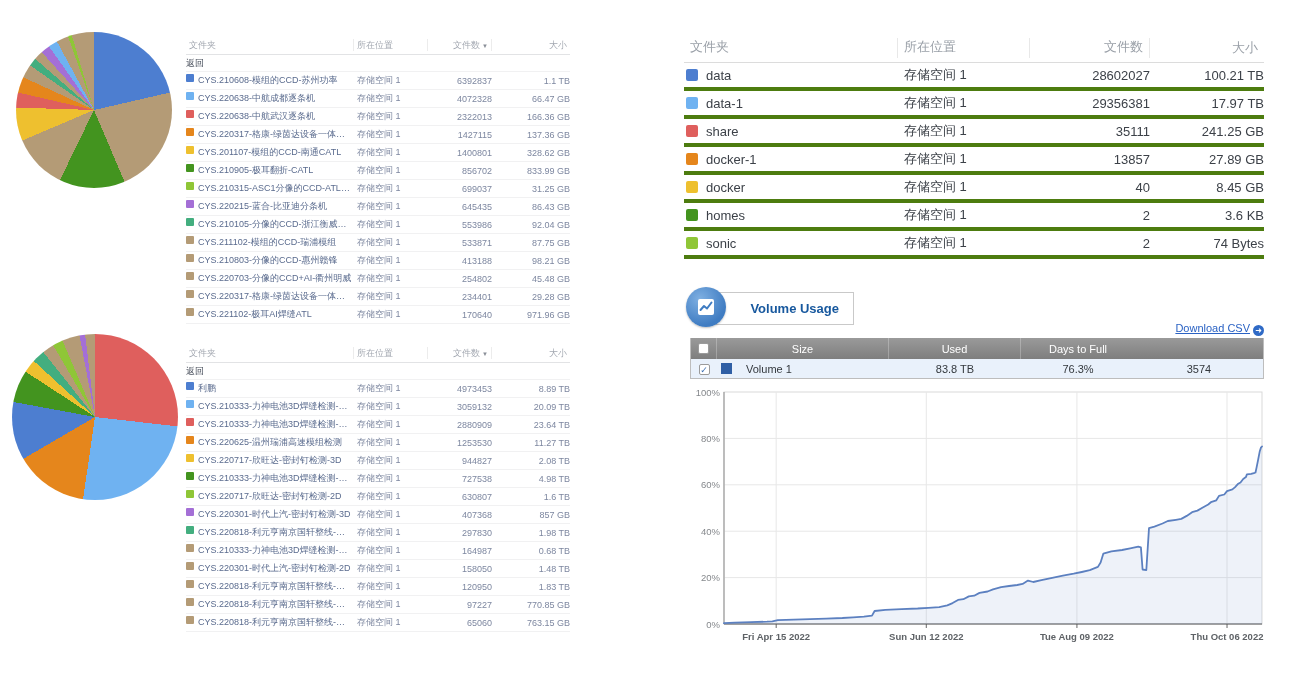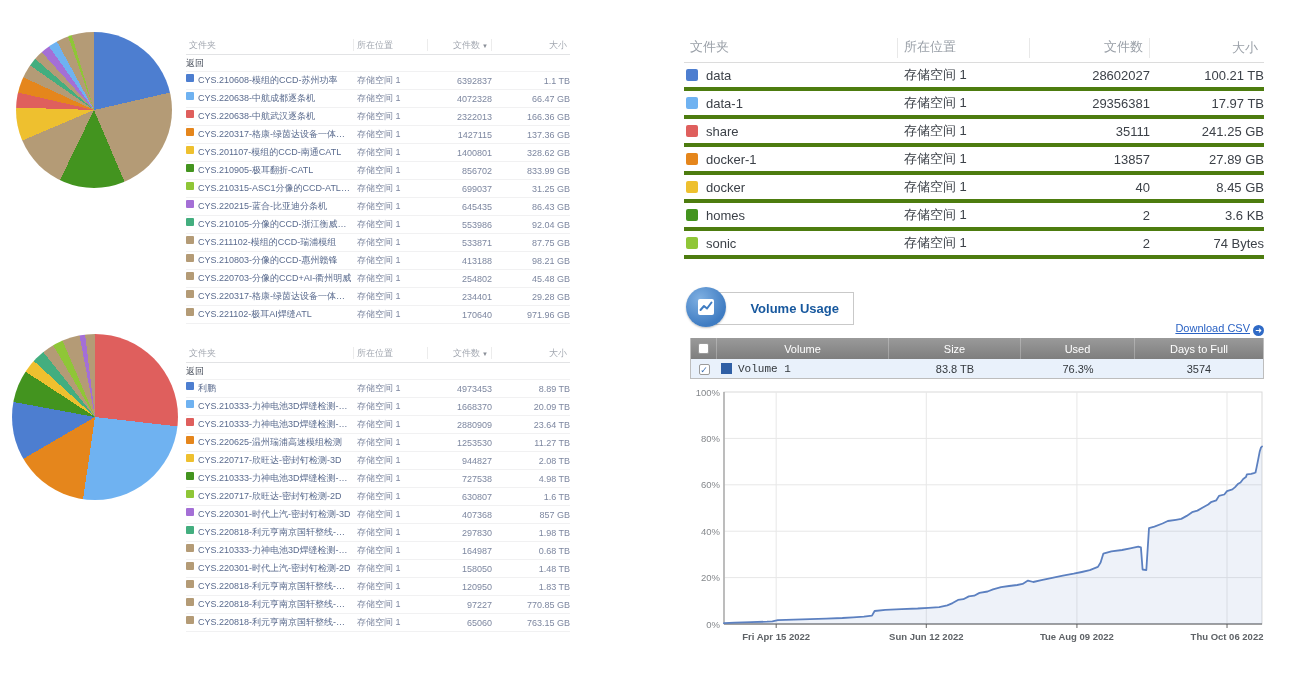--- a/index.html
+++ b/index.html
@@ -50,21 +50,21 @@
 
   .vtable { left:690px; top:338px; width:574px; font-size:11px; border:1px solid #bdbdbd; border-top:none; }
   .vhead { display:grid; grid-template-columns:26px 172px 132px 114px 1fr; height:21px; align-items:center;
            background:linear-gradient(#9a9a9a,#7e7e7e); color:#fff; text-align:center; }
   .vhead > span { border-right:1px solid rgba(255,255,255,.25); height:100%; display:flex; align-items:center; justify-content:center; }
   .vhead > span:last-child { border-right:none; }
   .vrow { display:grid; grid-template-columns:26px 172px 132px 114px 1fr; height:19px; align-items:center;
           background:#e9f1fb; color:#33383d; text-align:center; }
   .cbx { width:11px; height:11px; background:#fff; border:1px solid #9b9b9b; border-radius:2px; display:inline-block;
          font-size:9px; line-height:10px; color:#3c6fb2; }
-  .vname { display:flex; align-items:center; gap:6px; text-align:left; padding-left:4px;font-family:Liberation Mono, monospace; }
+  .vname { display:flex; align-items:center; gap:14px; text-align:left; padding-left:4px; }
   .vsw { width:11px; height:11px; background:#2f5fa5; flex:0 0 11px; }
 
   .chartwrap { left:690px; top:386px; width:576px; height:268px; }
 </style>
 </head>
 <body>
 
 <div id="pie1" class="abs pie" style="left: 16px; top: 32px; width: 156px; height: 156px; background: conic-gradient(rgb(77, 126, 208) 0%, rgb(77, 126, 208) 21.4%, rgb(180, 155, 118) 21.4%, rgb(180, 155, 118) 43.6%, rgb(67, 148, 31) 43.6%, rgb(67, 148, 31) 57.2%, rgb(180, 155, 118) 57.2%, rgb(180, 155, 118) 68.6%, rgb(238, 192, 47) 68.6%, rgb(238, 192, 47) 75.5%, rgb(223, 95, 93) 75.5%, rgb(223, 95, 93) 78.6%, rgb(229, 134, 28) 78.6%, rgb(229, 134, 28) 81.9%, rgb(180, 155, 118) 81.9%, rgb(180, 155, 118) 84.7%, rgb(67, 174, 127) 84.7%, rgb(67, 174, 127) 86.4%, rgb(180, 155, 118) 86.4%, rgb(180, 155, 118) 88.3%, rgb(164, 111, 214) 88.3%, rgb(164, 111, 214) 90.2%, rgb(111, 178, 241) 90.2%, rgb(111, 178, 241) 92.1%, rgb(180, 155, 118) 92.1%, rgb(180, 155, 118) 94.6%, rgb(143, 198, 55) 94.6%, rgb(143, 198, 55) 95.4%, rgb(180, 155, 118) 95.4%, rgb(180, 155, 118) 100%);"></div>
 
 <div class="abs ltable" style="left:186px; top:36px; width:384px;">
@@ -224,21 +224,21 @@
         <span class="lloc">存储空间 1</span>
         <span class="lnum">4973453</span>
         <span class="lnum">8.89 TB</span>
       </div>
       <div class="lrow">
         <span class="lnamewrap">
           <span class="sw" style="background: rgb(111, 178, 241);"></span>
           <span class="lname">CYS.210333-力神电池3D焊缝检测-无为-2期</span>
         </span>
         <span class="lloc">存储空间 1</span>
-        <span class="lnum">1668370</span>
+        <span class="lnum">3059132</span>
         <span class="lnum">20.09 TB</span>
       </div>
       <div class="lrow">
         <span class="lnamewrap">
           <span class="sw" style="background: rgb(223, 95, 93);"></span>
           <span class="lname">CYS.210333-力神电池3D焊缝检测-宁乡</span>
         </span>
         <span class="lloc">存储空间 1</span>
         <span class="lnum">2880909</span>
         <span class="lnum">23.64 TB</span>
@@ -430,21 +430,20 @@
 </div>
 <div class="abs dl-link">
   <span class="txt">Download CSV</span><span class="dl-circ">➜</span>
 </div>
 
 <div class="abs vtable">
   <div class="vhead">
     <span>
         <span class="cbx"></span>
       </span>
-    <span>Volume</span>
     <span>Size</span>
     <span>Used</span>
     <span>Days to Full</span>
   </div>
   <div class="vrow">
     <span><span class="cbx">✓</span></span>
     <span class="vname">
         <span class="vsw"></span>
         <span>Volume 1</span>
       </span>

